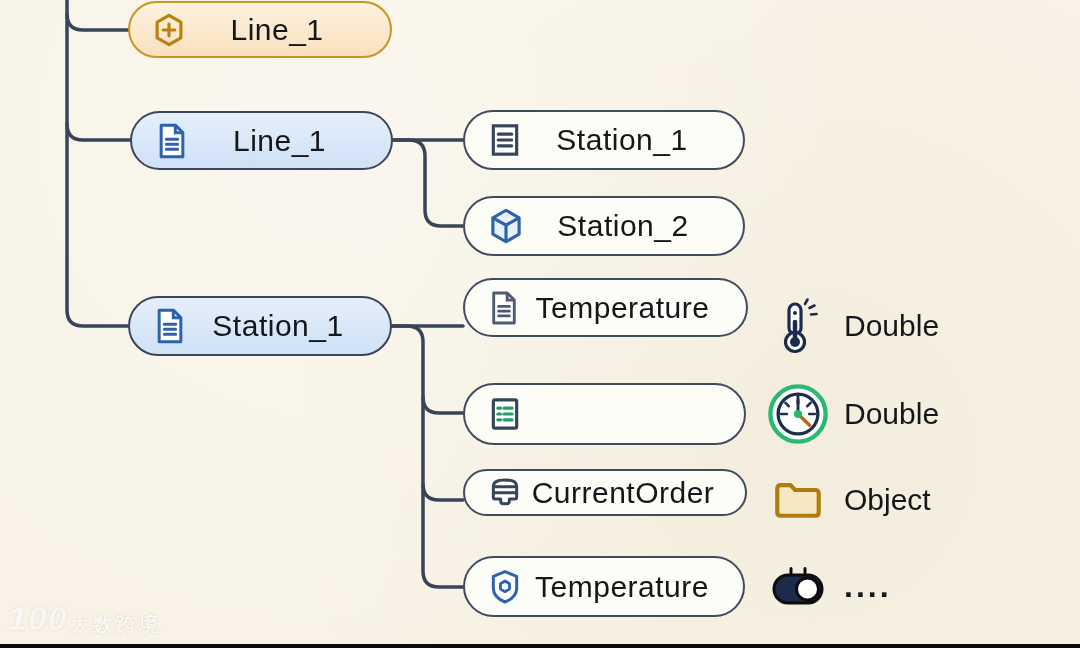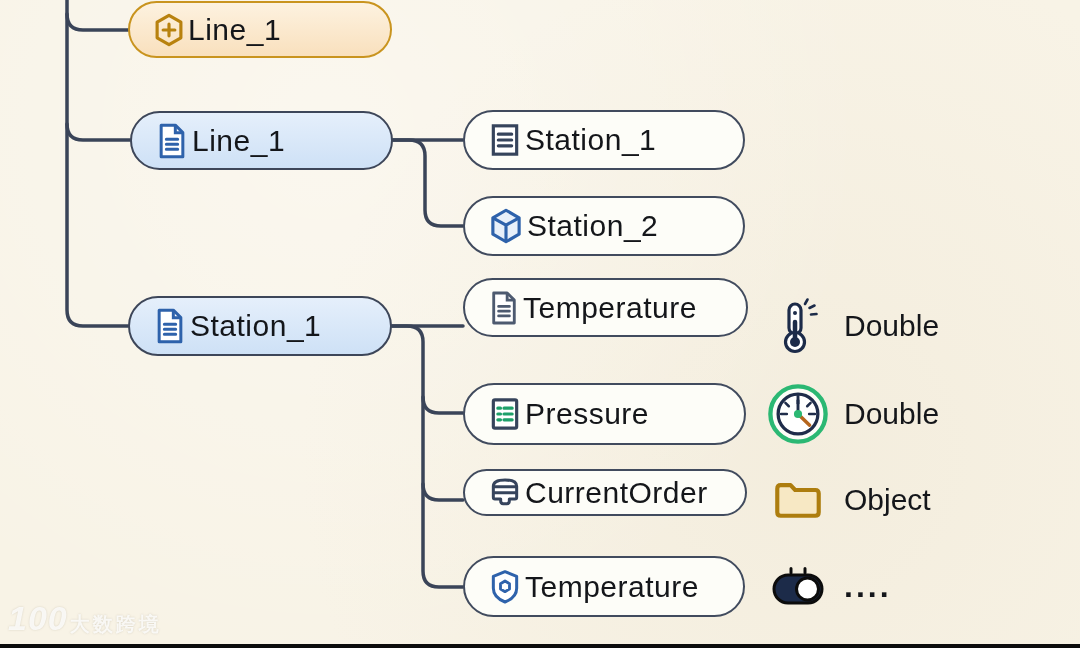--- a/index.html
+++ b/index.html
@@ -9,21 +9,21 @@
     background-image:radial-gradient(circle at 30% 20%, rgba(255,255,255,.35), rgba(255,255,255,0) 60%),
                      radial-gradient(circle at 75% 70%, rgba(235,226,205,.35), rgba(235,226,205,0) 55%);
     font-family:"Liberation Sans", sans-serif;
   }
   svg.connectors{position:absolute;left:0;top:0;z-index:0;}
   .node{
     position:absolute;z-index:2;display:flex;align-items:center;
     border-radius:999px;box-sizing:border-box;padding:0 16px 0 20px;
   }
   .node .node-label{
-    flex:1;text-align:left;font-size:30px;color:#14161a;
+    flex:1;text-align:center;font-size:30px;color:#14161a;
     letter-spacing:.5px;padding-right:8px;white-space:nowrap;
   }
   .node .icon{display:flex;align-items:center;justify-content:center;}
   .node.orange{border:2.5px solid #c9941f;background:linear-gradient(180deg,#fdf2e0 0%,#f9e0bd 100%);}
   .node.blue{border:2.5px solid #3d4659;background:linear-gradient(180deg,#e5effb 0%,#cee1f6 100%);}
   .node.white{border:2.5px solid #414b5e;background:#fdfdf8;}
   .type-row{position:absolute;z-index:2;display:flex;align-items:center;gap:14px;}
   .ticon-box{width:64px;display:flex;align-items:center;justify-content:center;}
   .type-label{font-size:30px;color:#14161a;white-space:nowrap;}
   .type-label.dots{font-weight:700;font-size:32px;letter-spacing:3px;}
@@ -115,21 +115,20 @@
   <span class="node-label">Temperature</span>
 </div>
 
 <div class="node white" style="left:463px;top:383px;width:283px;height:62px">
   <span class="icon">
     <svg width="40" height="40" viewBox="0 0 24 24">
       <rect x="5" y="3.5" width="14" height="17" rx="1" fill="#ffffff" stroke="#36445c" stroke-width="1.9"></rect>
       <path d="M7.7 8.5 H9.3 M11.4 8.5 H16.3 M7.7 12 H9.3 M11.4 12 H16.3 M7.7 15.5 H9.3 M11.4 15.5 H16.3" stroke="#1da06a" stroke-width="1.9" stroke-linecap="round"></path>
     </svg>
   </span>
-  <span class="node-label">Pressure</span>
 </div>
 
 <div class="node white" style="left:463px;top:469px;width:284px;height:47px">
   <span class="icon">
     <svg width="40" height="40" viewBox="0 0 24 24">
       <path d="M5 8 Q5 4.2 12 4.2 Q19 4.2 19 8 V14.6 Q19 15.6 18 15.6 H14.6 V16.8 Q14.6 18.4 13.1 18.4 H10.9 Q9.4 18.4 9.4 16.8 V15.6 H6 Q5 15.6 5 14.6 Z" fill="#ffffff" stroke="#36445c" stroke-width="1.8" stroke-linejoin="round"></path>
       <path d="M5 8.2 H19 M5 11.9 H19" stroke="#36445c" stroke-width="1.8"></path>
     </svg>
   </span>
   <span class="node-label">CurrentOrder</span>

